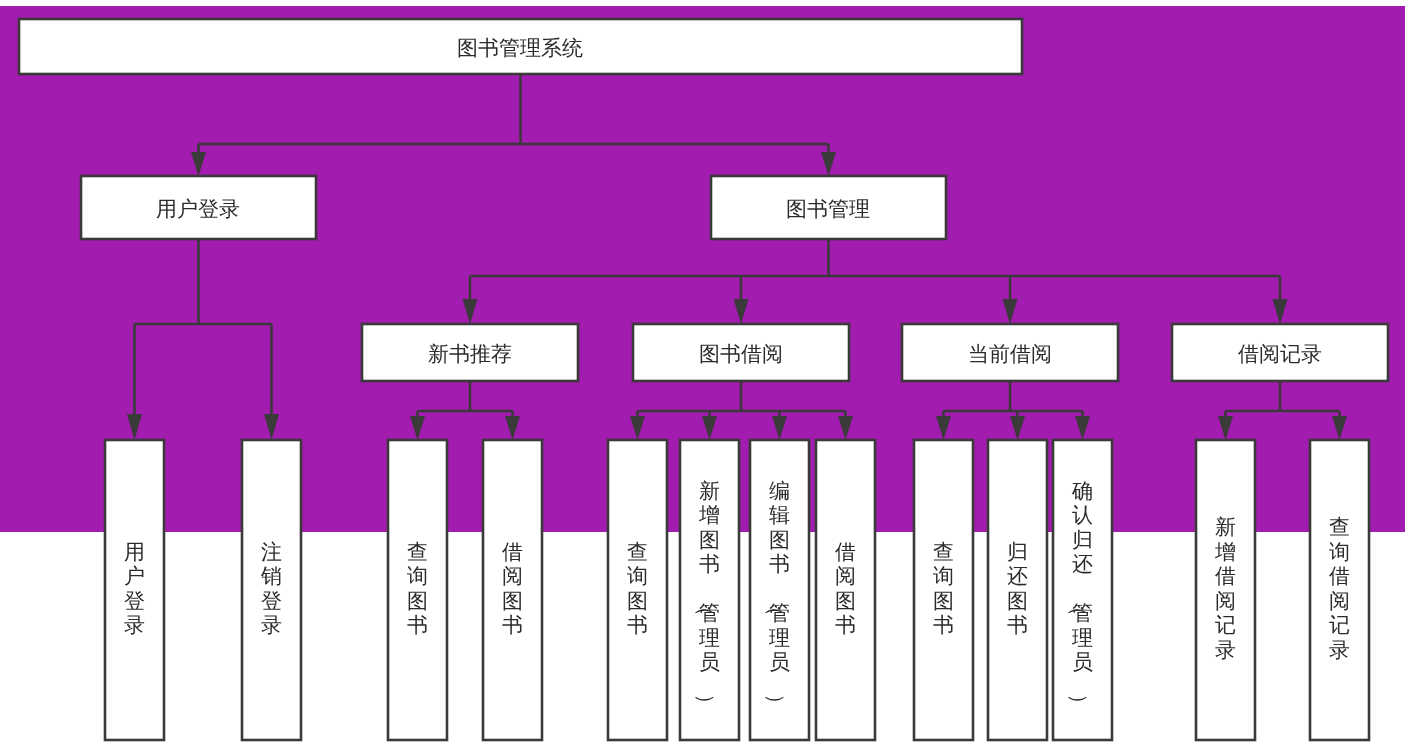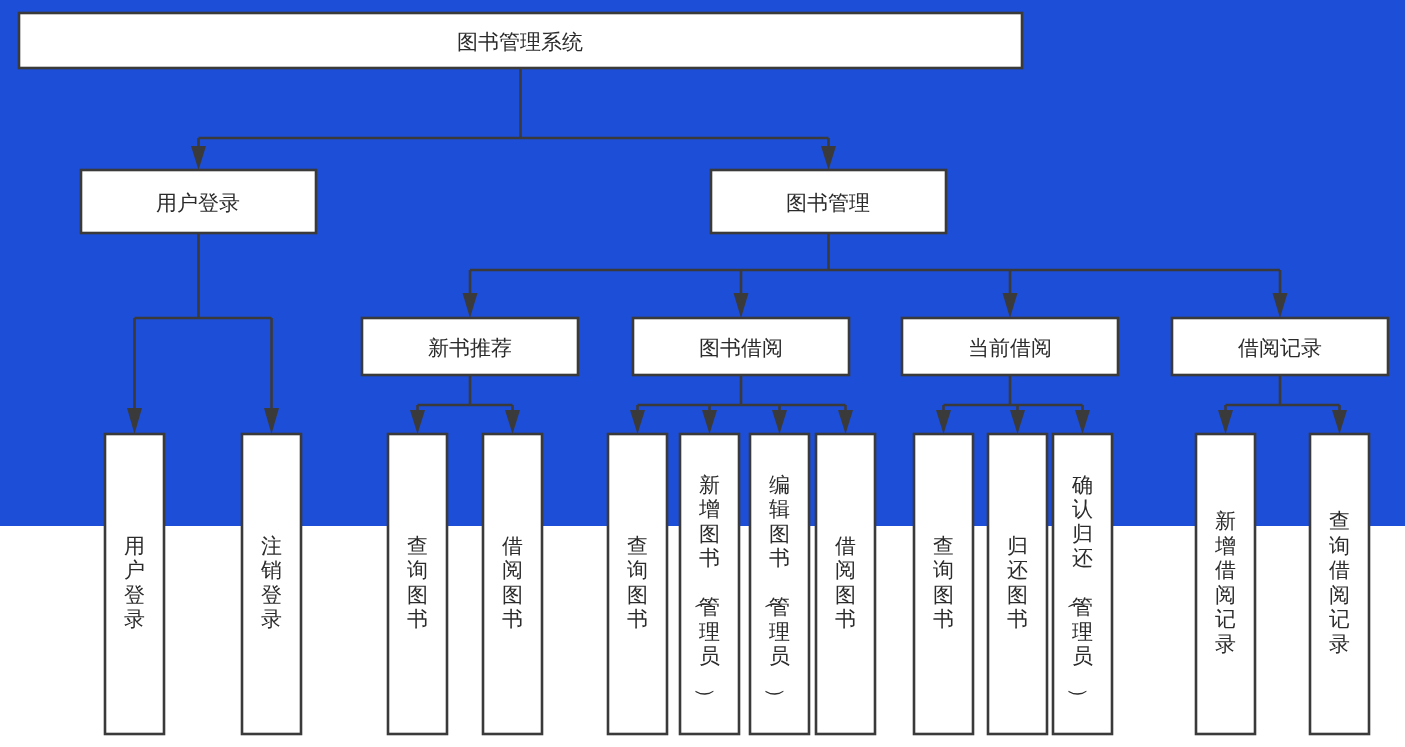--- a/index.html
+++ b/index.html
@@ -12,21 +12,22 @@
     width: 1405px;
     height: 747px;
     font-family: "Liberation Sans", "DejaVu Sans", sans-serif;
     overflow: hidden;
     position: relative;
   }
   #diagram-root {
     position: relative;
     width: 1405px;
     height: 526px;
-    background: #1d4ed8;
+    background: #a21caf;
+    margin-top: 6px;
   }
   svg#tree-svg {
     position: absolute;
     top: 0;
     left: 0;
     width: 1405px;
     height: 747px;
     display: block;
   }
   .node-box {

